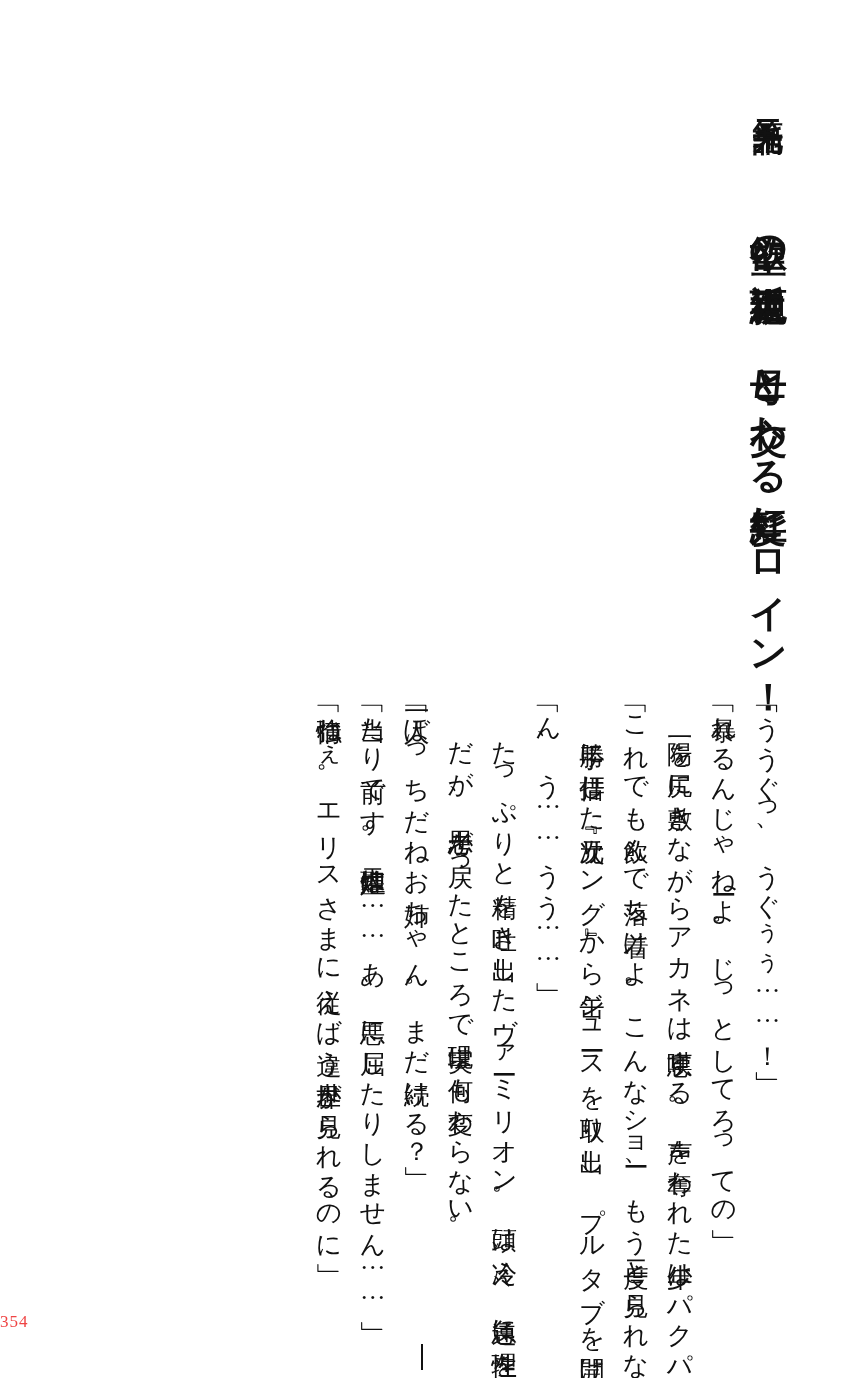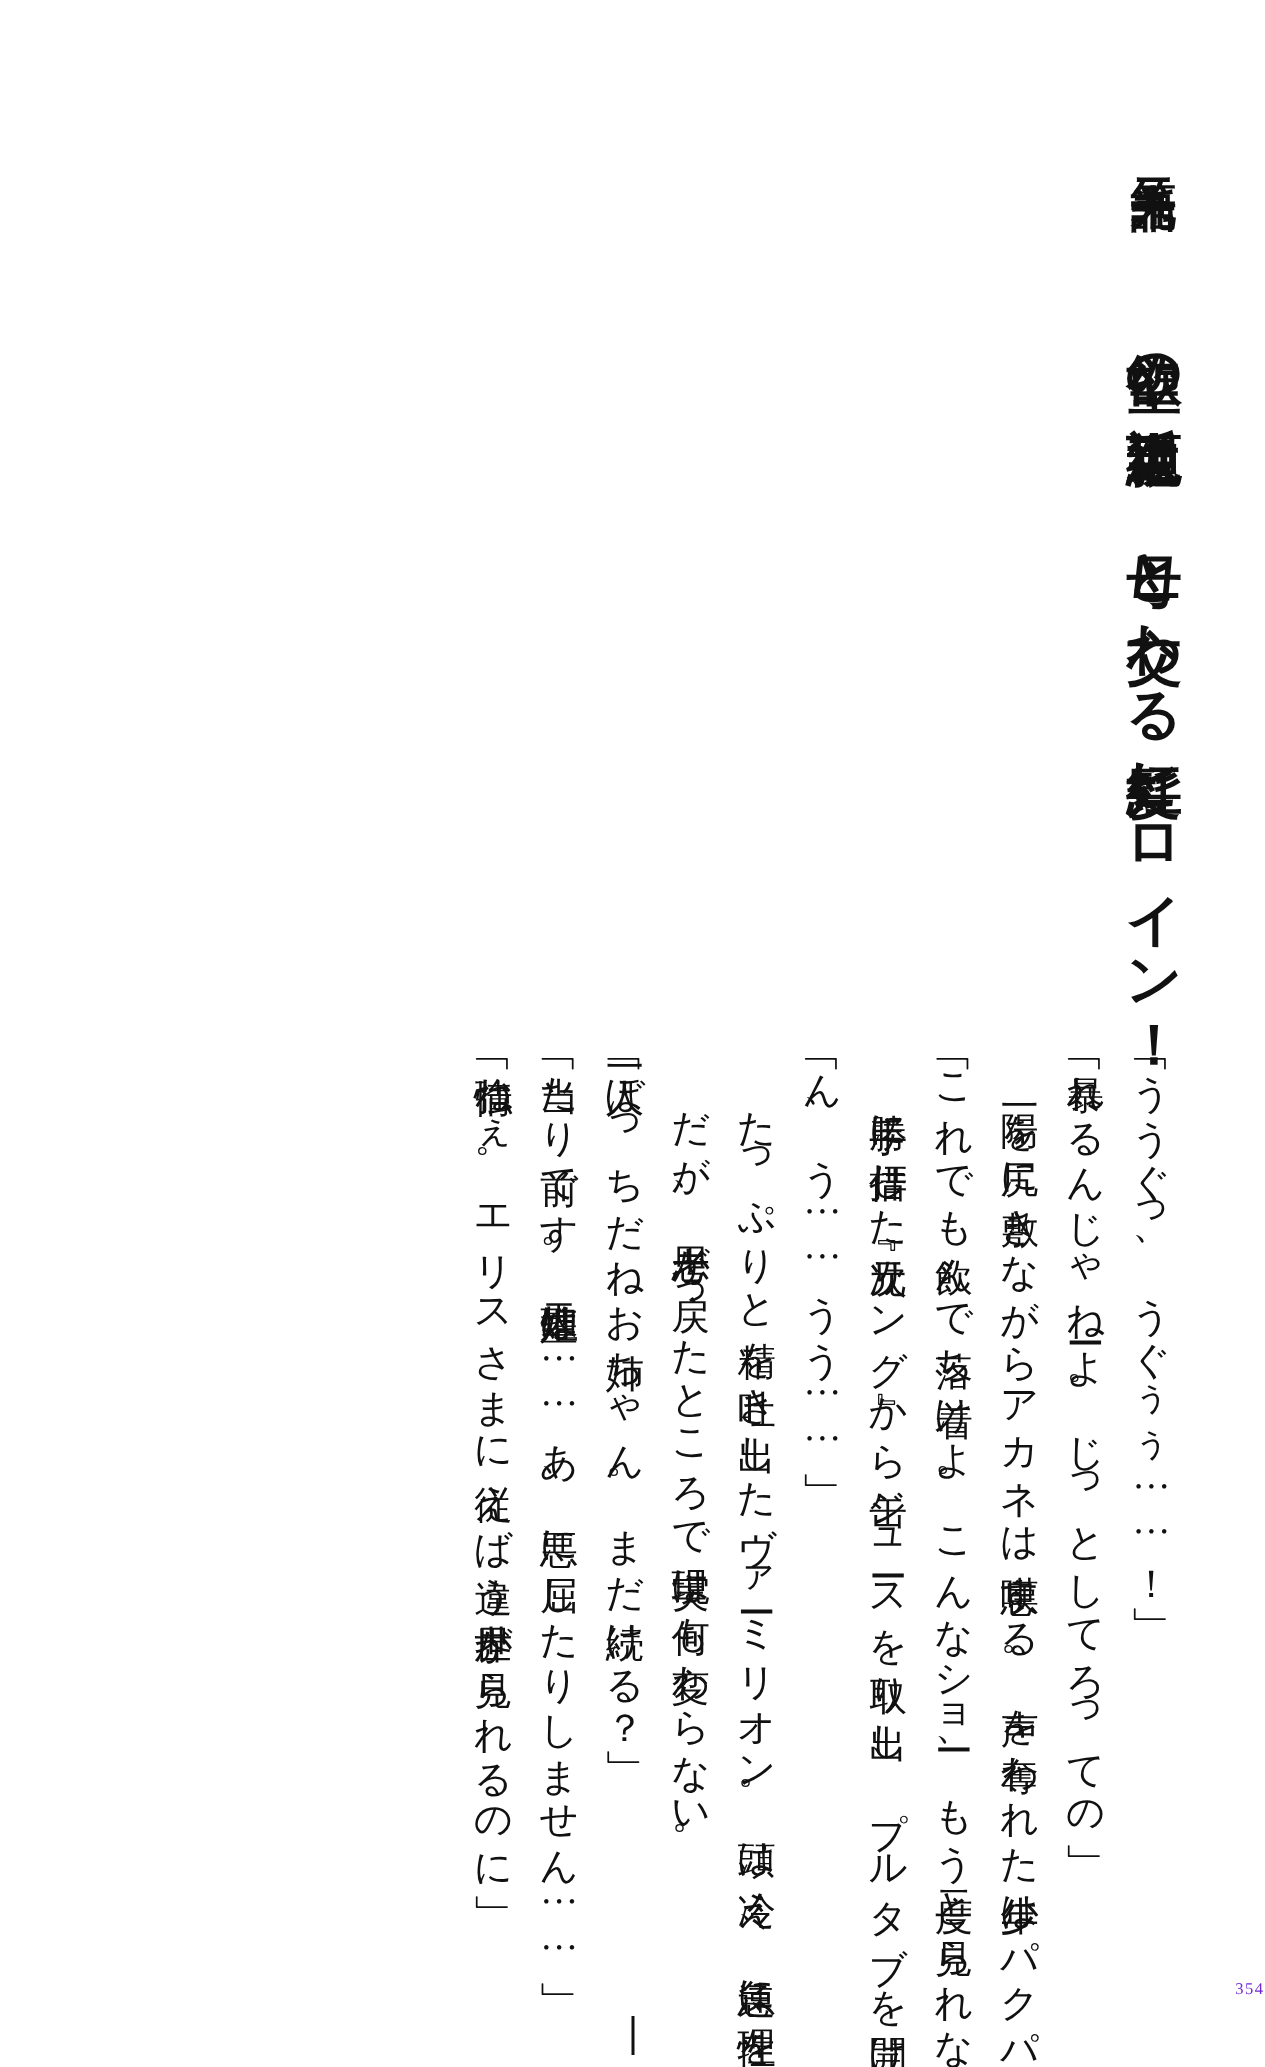--- a/index.html
+++ b/index.html
@@ -81,24 +81,24 @@
   }
   .body-col .line.indent {
     padding-top: 26px;
   }
 
   .page-number {
     position: absolute;
     left: 0;
     right: 0;
     bottom: 46px;
-    text-align: right;
-    font-size: 11px;
+    text-align: left;
+    font-size: 17px;
     letter-spacing: 1px;
-    color: #6d28d9;
+    color: #ef4444;
     font-family: "Liberation Serif", "DejaVu Serif", serif;
   }
 
   .spine-mark {
     position: absolute;
     left: 50%;
     transform: translateX(-50%);
     bottom: 8px;
     width: 2px;
     height: 26px;

